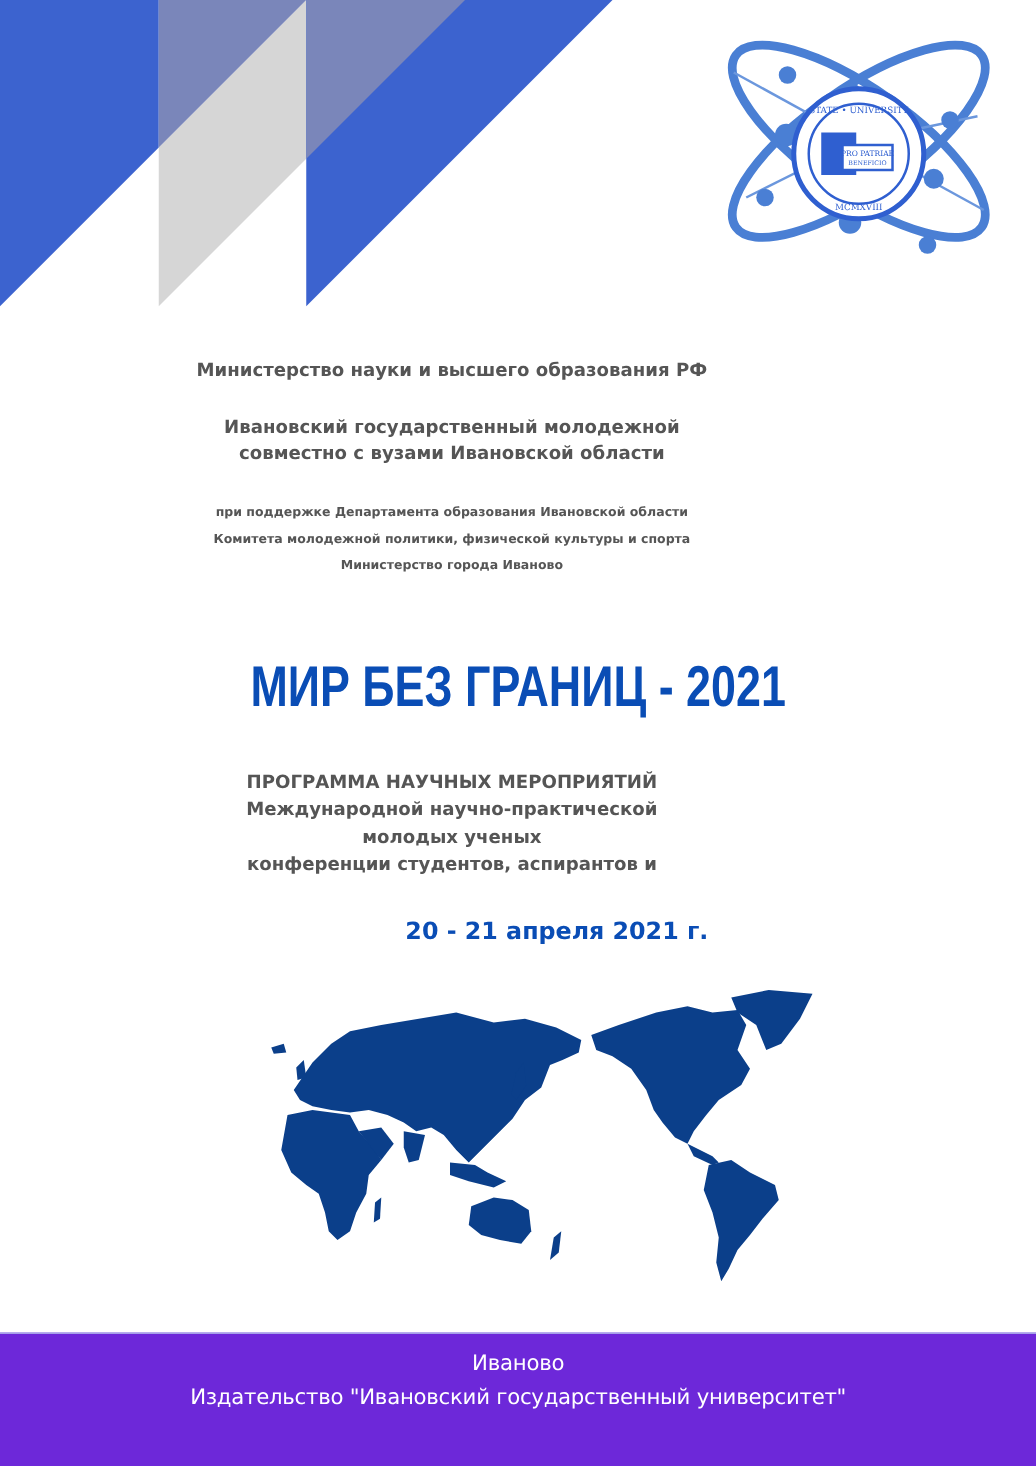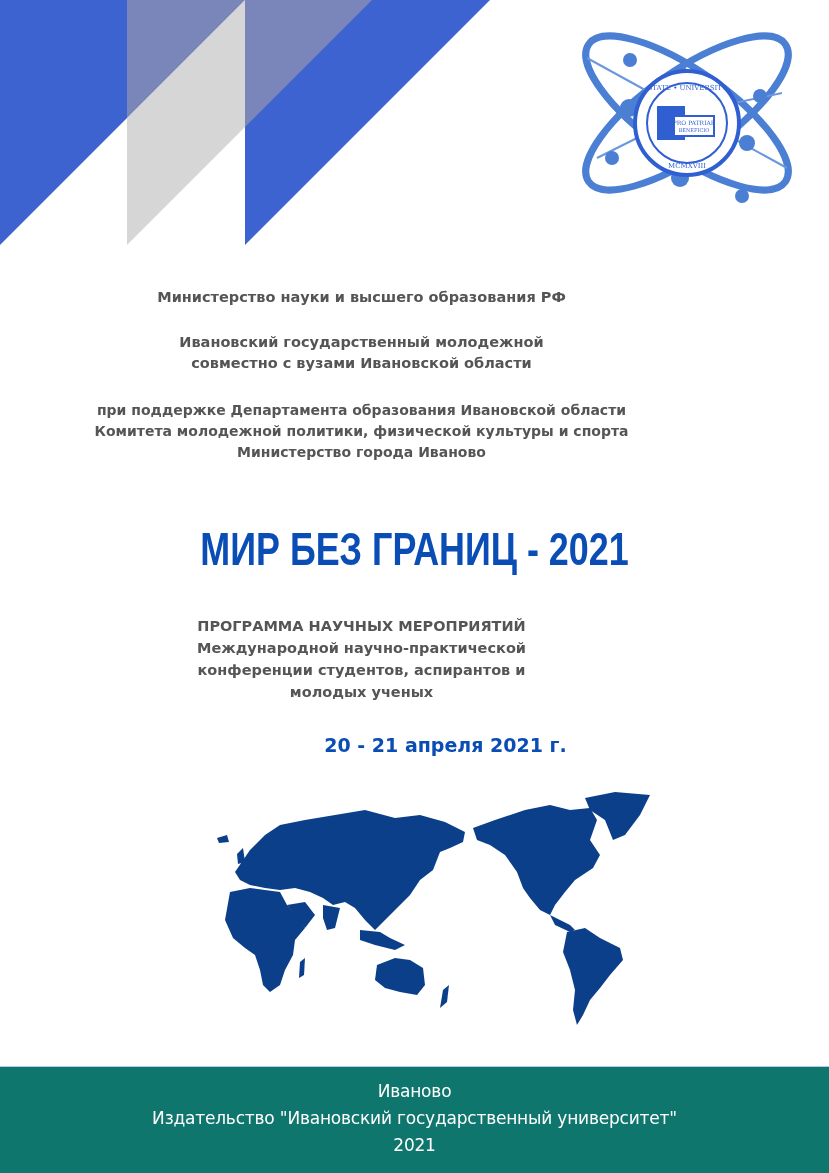--- a/index.html
+++ b/index.html
@@ -3,26 +3,26 @@
 <meta charset="utf-8">
 <style>
   html, body { margin:0; padding:0; }
   body { width:829px; height:1173px; background:#ffffff; position:relative; overflow:hidden; font-family:"DejaVu Sans", sans-serif; }
   .shapes { position:absolute; left:0; top:0; width:500px; height:250px; }
   .logo { position:absolute; left:552px; top:8px; width:270px; height:210px; }
   .block { position:absolute; left:0; width:723px; text-align:center; color:#555555; font-weight:bold; }
   .line { display:block; }
   .ministry { top:288px; font-size:14.5px; line-height:19px; }
   .univ { top:332px; font-size:14.5px; line-height:21px; }
-  .support { top:400px; font-size:14px; line-height:21px; }
+  .support { top:400px; font-size:10px; line-height:21px; }
   .title { position:absolute; left:0; top:522px; width:829px; text-align:center; color:#0a4db5; font-family:"Liberation Sans", sans-serif; font-weight:bold; font-size:46px; letter-spacing:0px; transform:scaleX(0.78); transform-origin:center; }
   .program { top:615px; font-size:14.5px; line-height:22px; }
   .dates { position:absolute; left:0; top:734px; width:829px; text-align:center; color:#0a4db5; font-weight:bold; font-size:19px;margin-left:31px; }
   .map { position:absolute; left:205px; top:780px; width:450px; height:250px; }
-  .footer { position:absolute; left:0; top:1066px; width:829px; height:107px; background:#0f766e; border-top:1px solid #b8c6ee; color:#ffffff; text-align:center; font-family:"DejaVu Sans", sans-serif; font-size:17px; line-height:27px; padding-top:11px; box-sizing:border-box; font-weight:normal; letter-spacing:-0.2px; }
+  .footer { position:absolute; left:0; top:1066px; width:829px; height:107px; background:#6d28d9; border-top:1px solid #b8c6ee; color:#ffffff; text-align:center; font-family:"DejaVu Sans", sans-serif; font-size:17px; line-height:27px; padding-top:11px; box-sizing:border-box; font-weight:normal; letter-spacing:-0.2px; }
 </style>
 </head>
 <body>
 
 <svg class="shapes" viewBox="0 0 500 250">
   <polygon points="0,0 127,0 127,118 0,245" fill="#3c63cf"></polygon>
   <polygon points="127,118 245,0 245,127 127,245" fill="#d6d6d6"></polygon>
   <polygon points="245,0 490,0 245,245" fill="#3c63cf"></polygon>
   <polygon points="127,0 245,0 127,118" fill="#7a86ba"></polygon>
   <polygon points="245,0 372,0 245,127" fill="#7a86ba"></polygon>
@@ -72,22 +72,22 @@
   <span class="line">при поддержке Департамента образования Ивановской области</span>
   <span class="line">Комитета молодежной политики, физической культуры и спорта</span>
   <span class="line">Министерство города Иваново</span>
 </div>
 
 <div class="title">МИР БЕЗ ГРАНИЦ - 2021</div>
 
 <div class="block program">
   <span class="line">ПРОГРАММА НАУЧНЫХ МЕРОПРИЯТИЙ</span>
   <span class="line">Международной научно-практической</span>
+  <span class="line">молодых ученых</span>
   <span class="line">конференции студентов, аспирантов и</span>
-  <span class="line">молодых ученых</span>
 </div>
 
 <div class="dates">20 - 21 апреля 2021 г.</div>
 
 <svg class="map" viewBox="0 0 450 250">
   <g fill="#0b3f8a">
 
     <path d="M30,92 L45,70 L60,55 L75,45 L100,40 L130,35 L160,30 L190,38 L215,35 L240,42 L260,52 L258,62 L245,68 L235,72 L228,90 L215,100 L205,115 L192,128 L180,140 L170,150 L160,140 L150,128 L140,122 L128,125 L118,118 L105,112 L90,108 L75,110 L60,108 L45,105 L35,100 Z"></path>
 
     <path d="M25,112 L45,108 L60,110 L75,112 L82,125 L95,140 L100,148 L90,160 L88,175 L80,190 L75,205 L65,212 L58,205 L55,190 L50,175 L40,168 L28,158 L20,140 Z"></path>
@@ -116,14 +116,13 @@
 
     <path d="M32,74 L38,68 L40,82 L33,84 Z"></path>
 
     <path d="M12,58 L22,55 L24,62 L14,63 Z"></path>
   </g>
 </svg>
 
 <div class="footer">
   <div>Иваново</div>
   <div>Издательство "Ивановский государственный университет"</div>
-  <div>2021</div>
 </div>
 
 </body></html>

